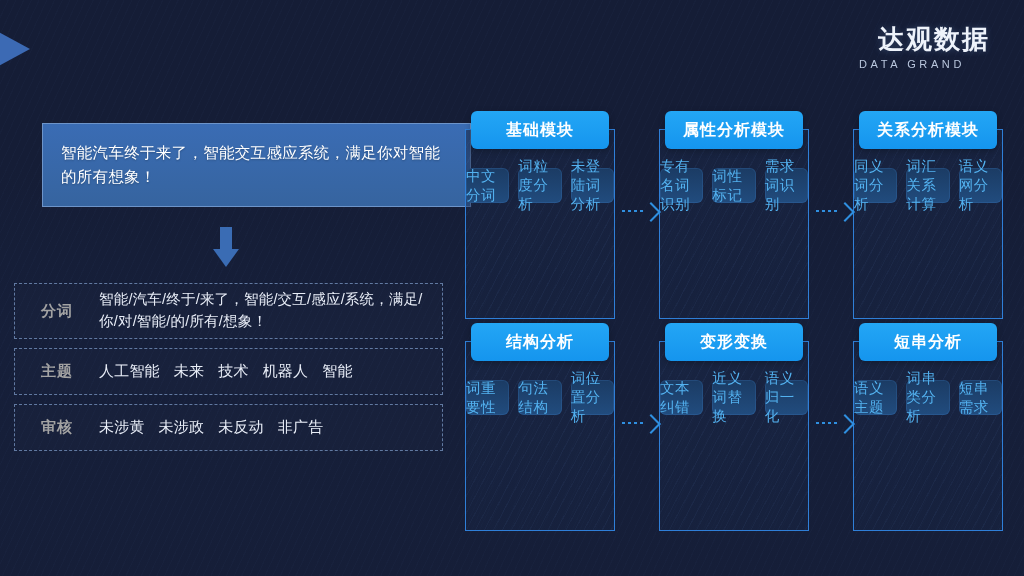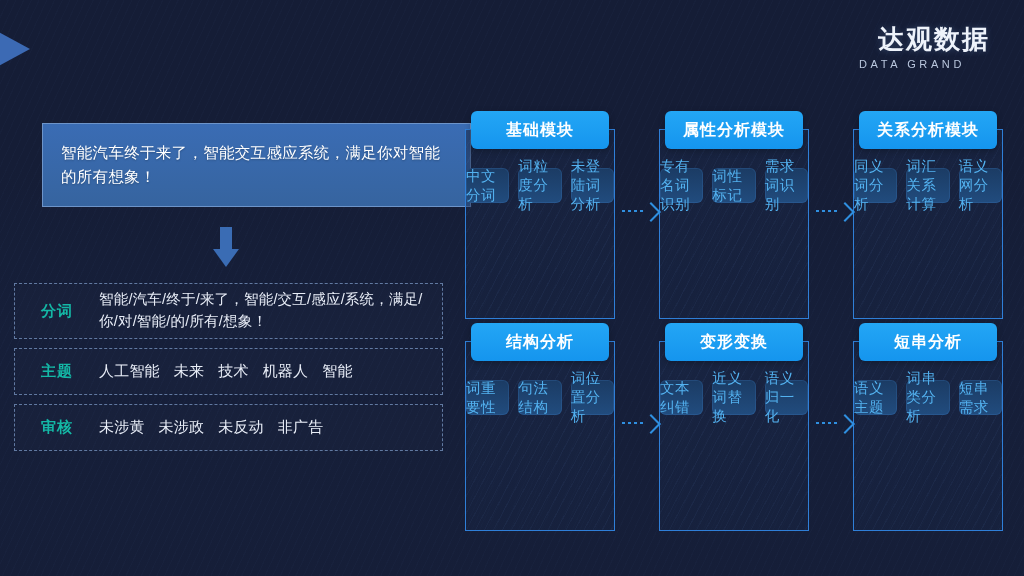--- a/index.html
+++ b/index.html
@@ -79,21 +79,21 @@
   .result-table{position:absolute;left:14px;top:283px;width:429px;}
   .res-row{
     border:1px dashed rgba(150,185,235,.58);
     box-sizing:border-box;
     display:flex;align-items:center;
     margin-bottom:9px;
     background:rgba(255,255,255,0.012);
   }
   .res-label{
     width:84px;flex:0 0 84px;text-align:center;
-    color:#14b8a6;font-size:15px;font-weight:700;letter-spacing:1px;
+    color:#a3a3a3;font-size:15px;font-weight:700;letter-spacing:1px;
   }
   .res-value{
     color:#e9eef8;font-size:14.5px;line-height:1.5;letter-spacing:.2px;
     padding-right:10px;
   }
   .res-row.r0{height:56px;}
   .res-row.r1,.res-row.r2,.res-row.r3{height:47px;}
   .res-row.r1 .res-value,.res-row.r2 .res-value,.res-row.r3 .res-value{font-size:15px;}
   .tok{margin-right:14px;display:inline-block;}
 

